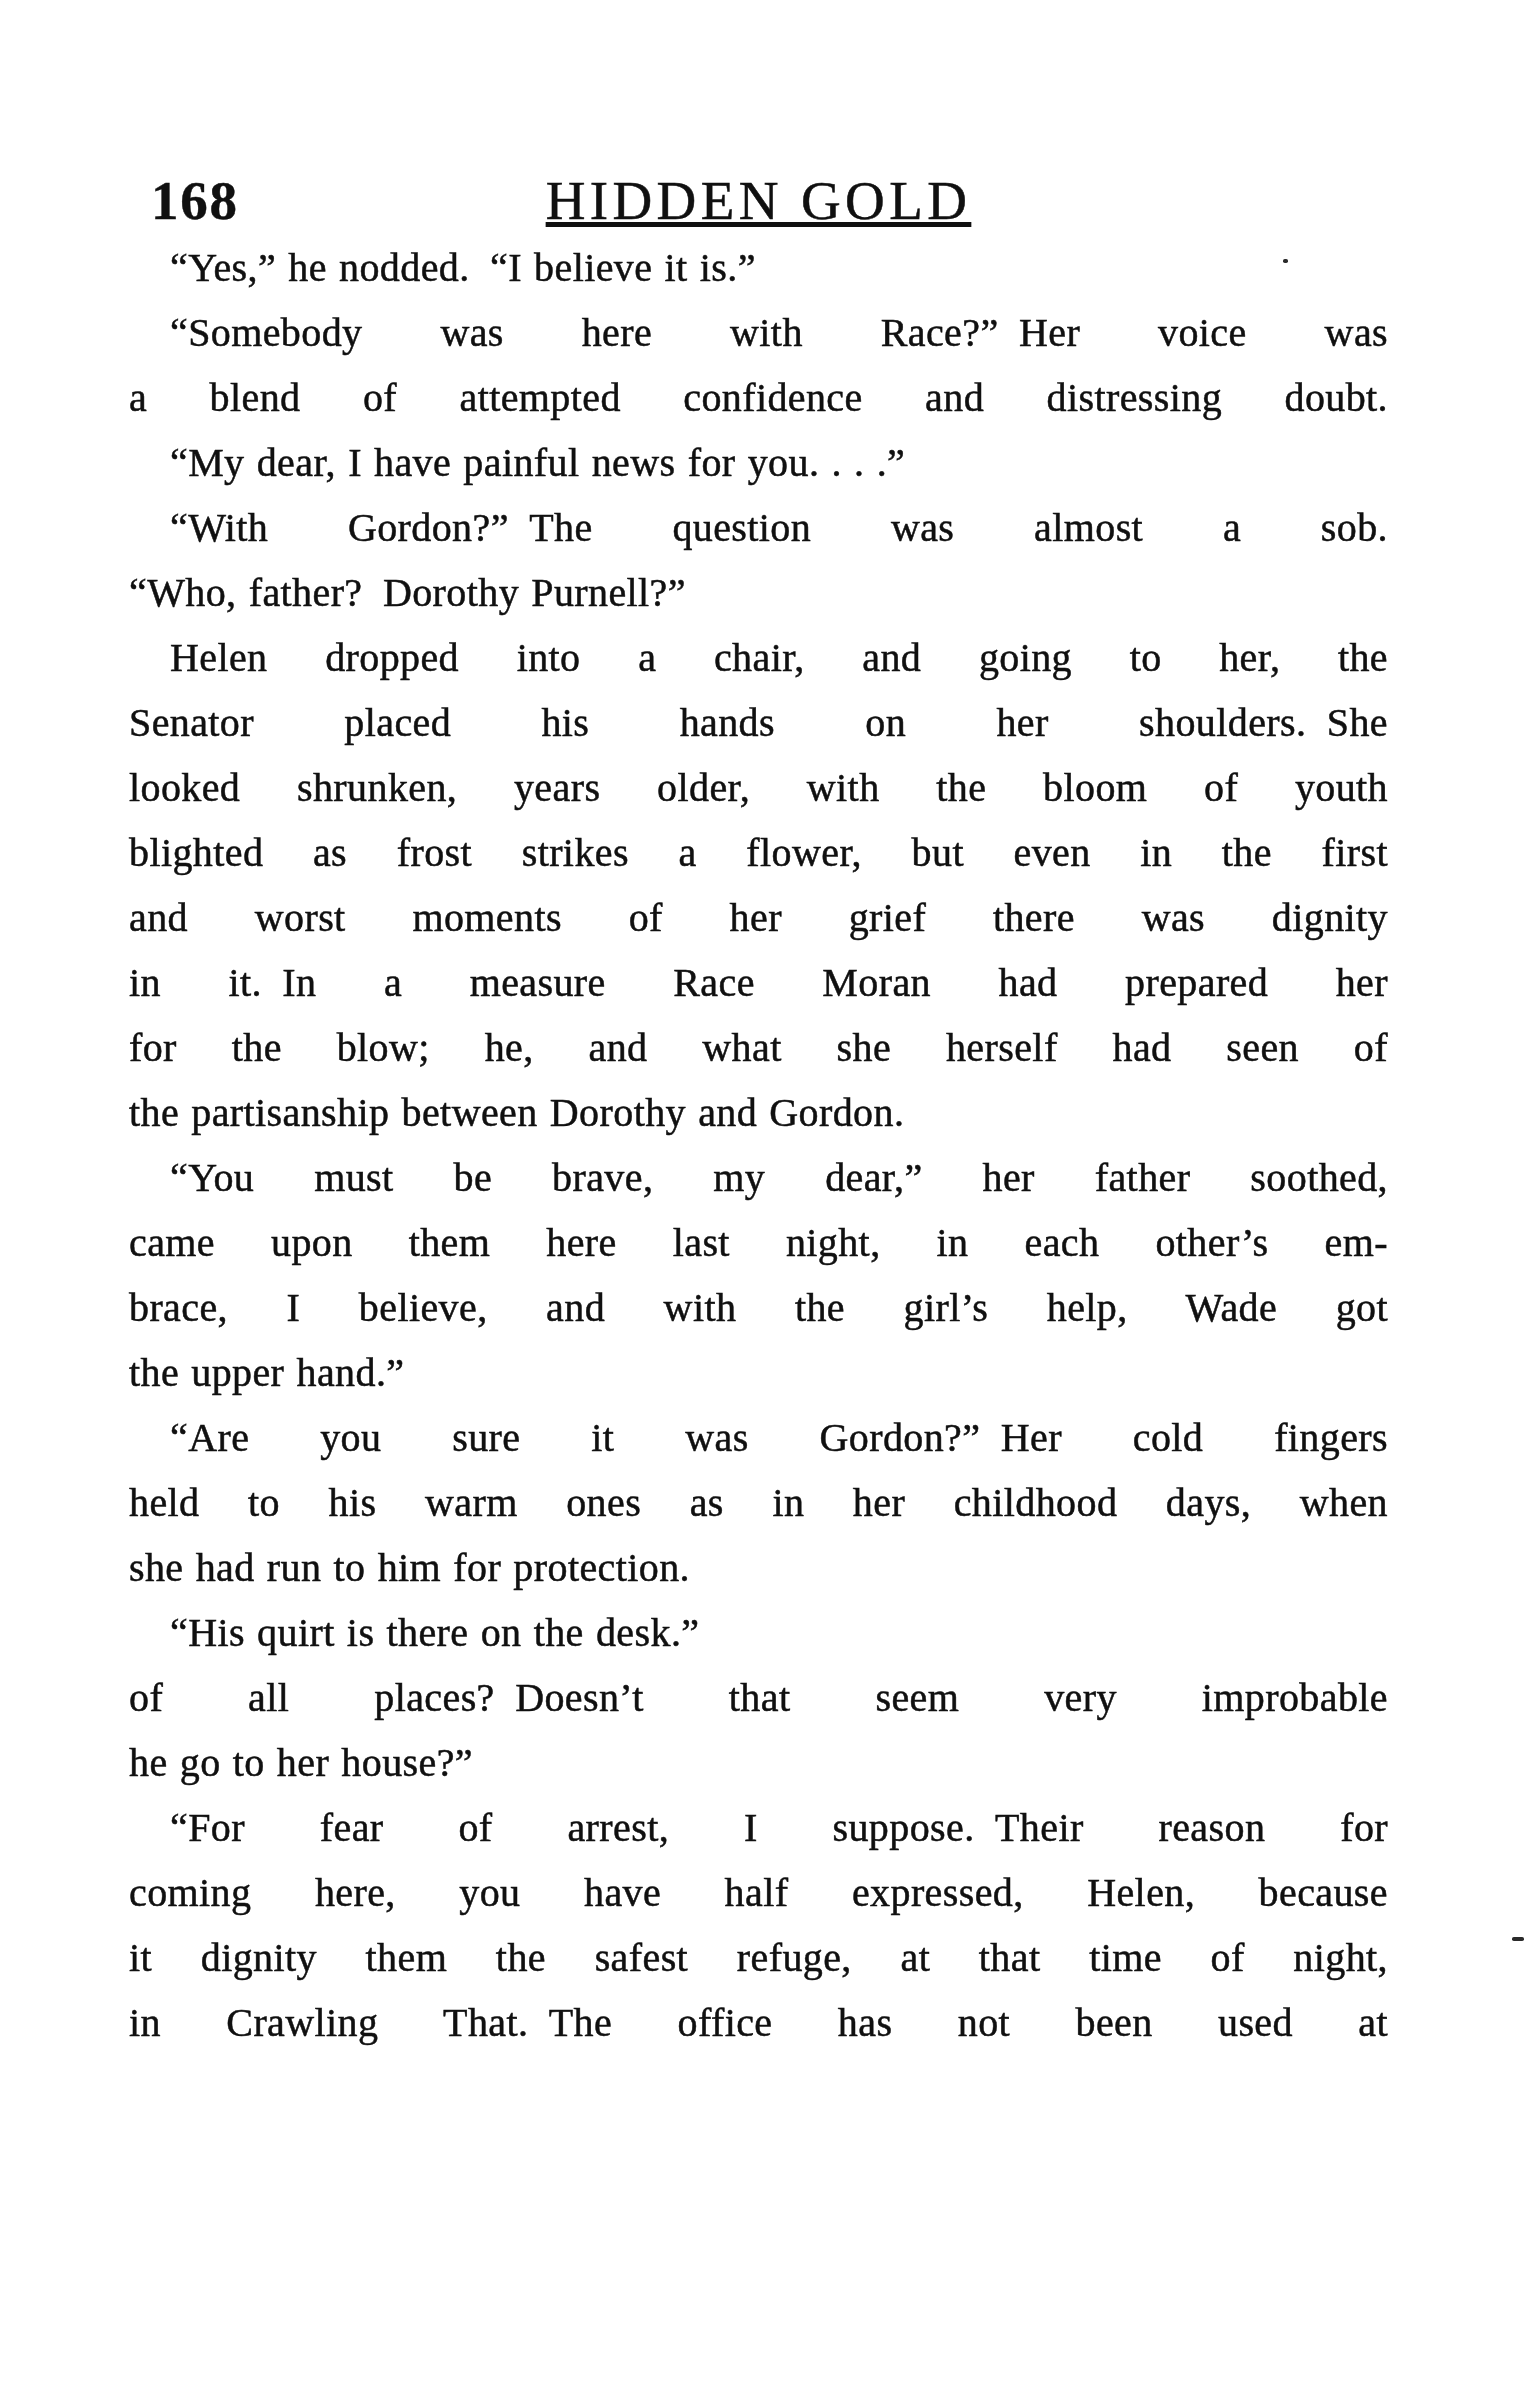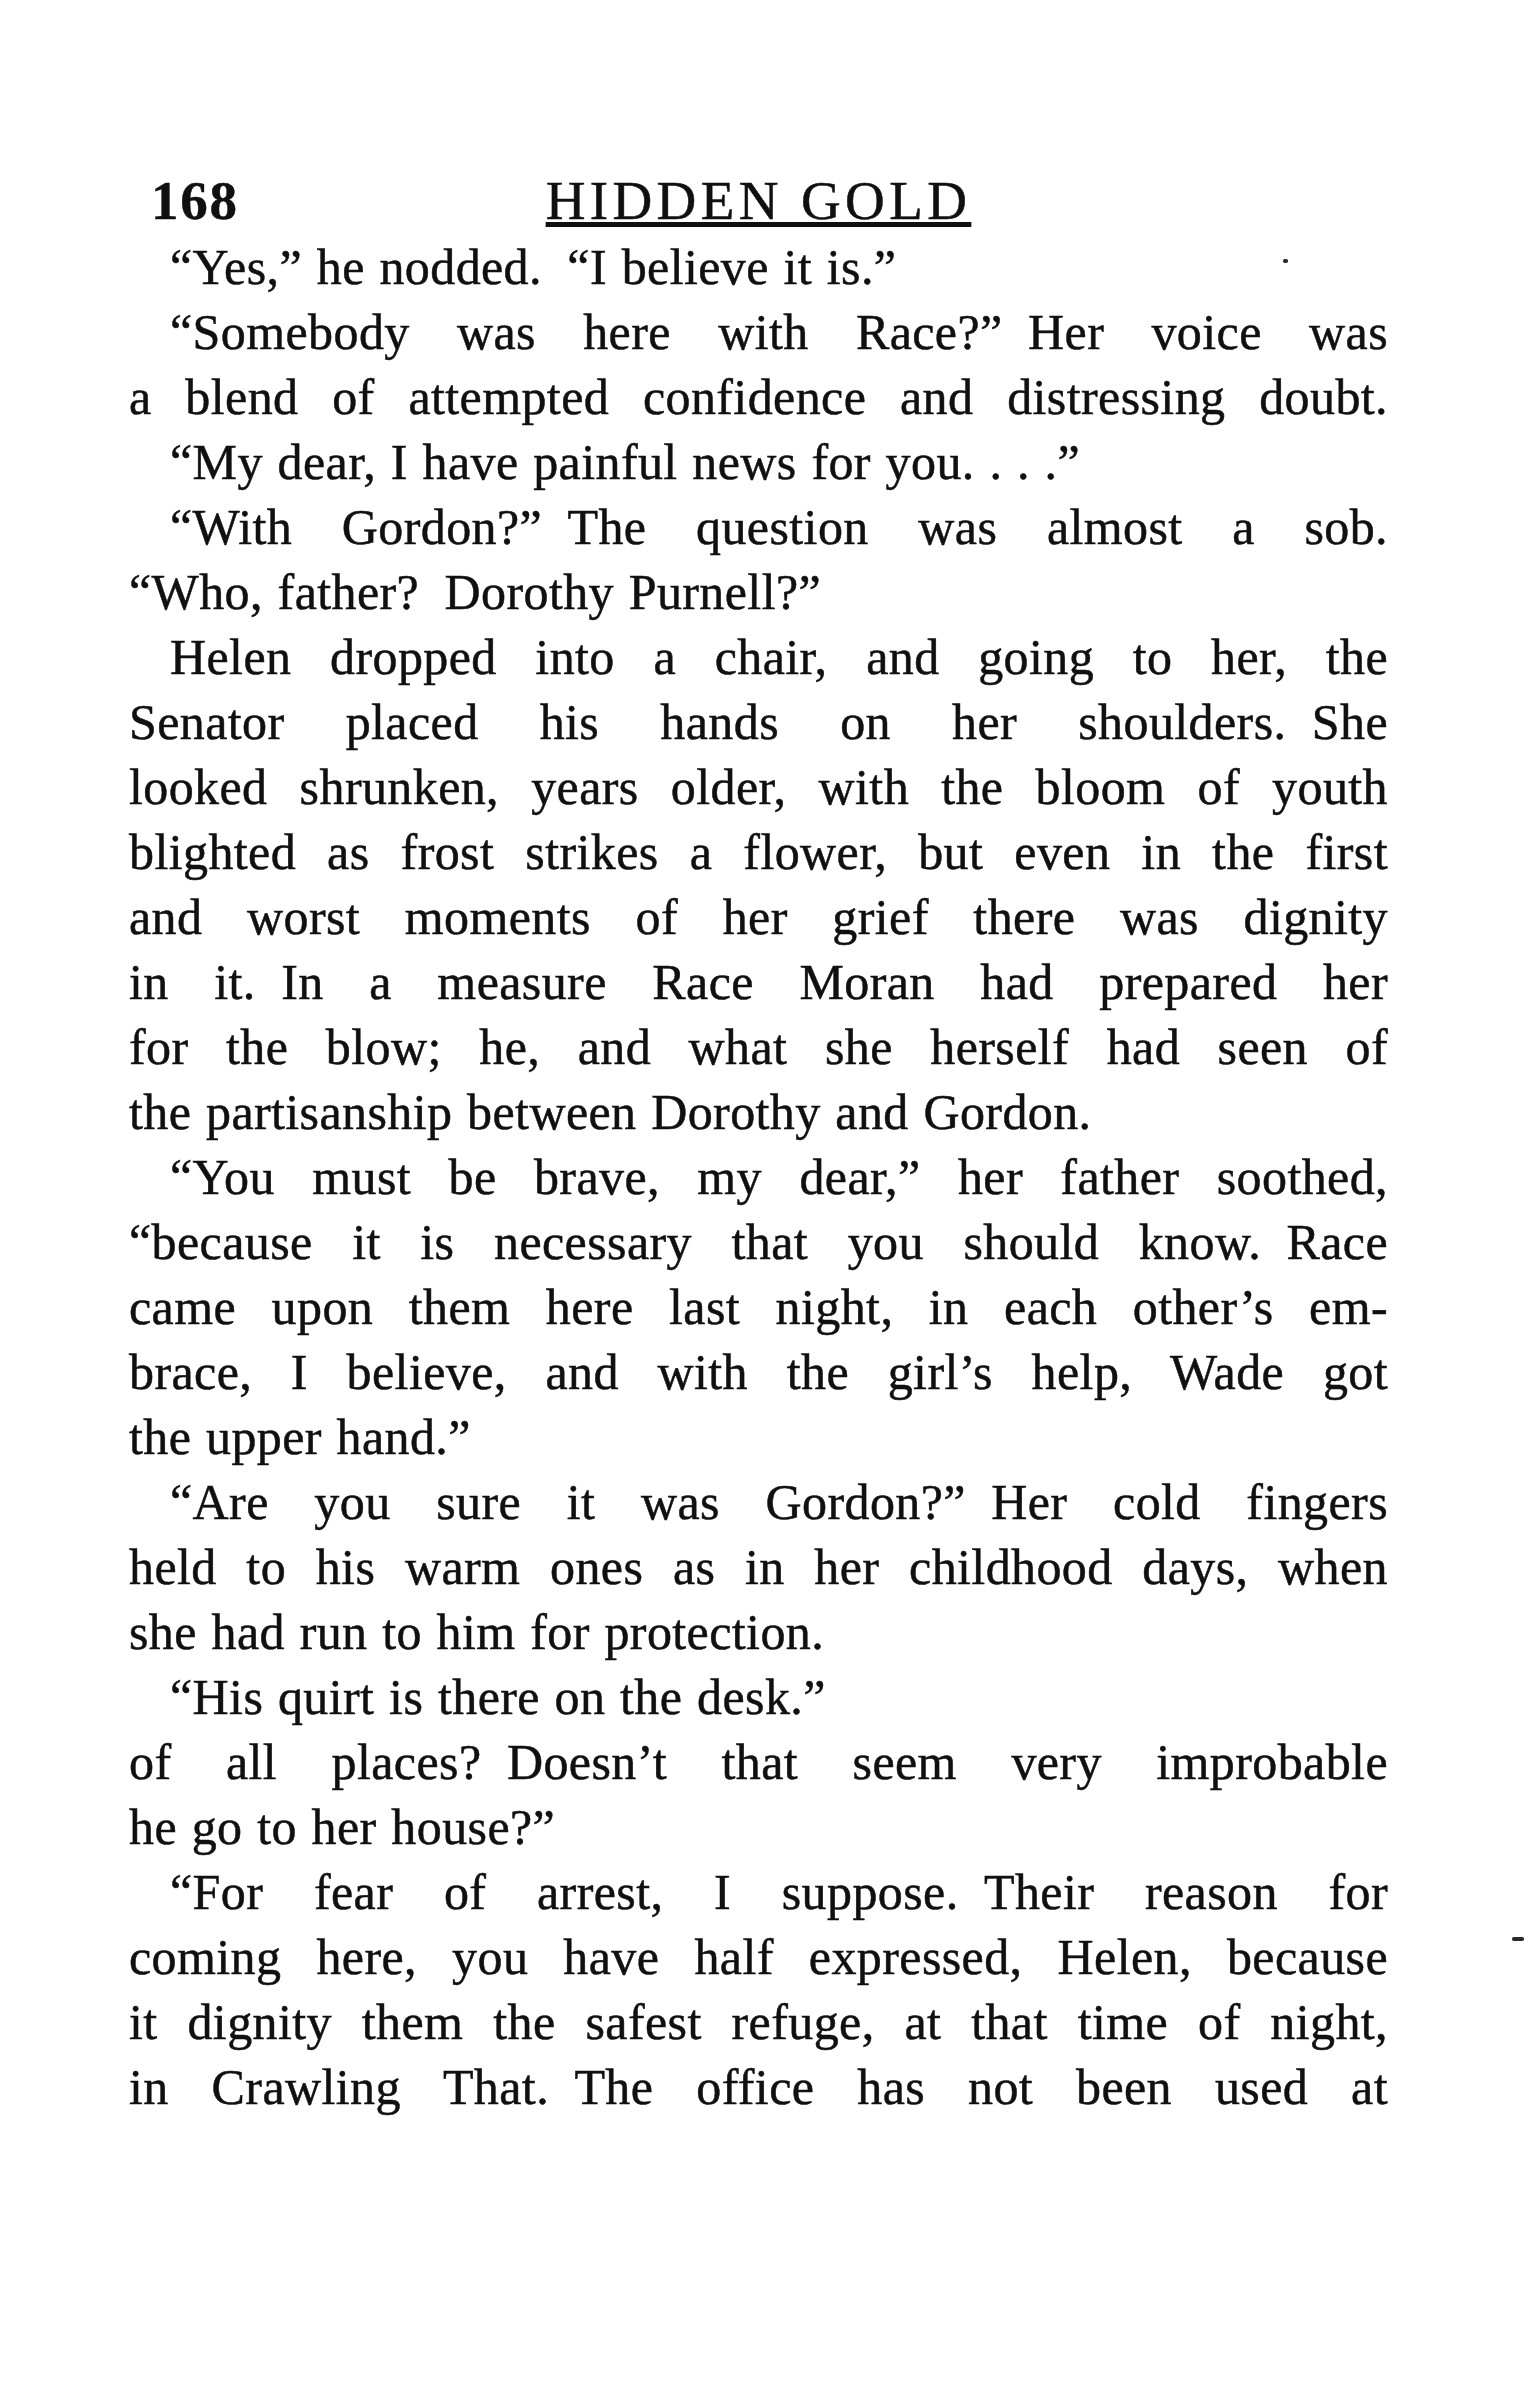--- a/index.html
+++ b/index.html
@@ -52,21 +52,21 @@
   
   .text {
     position: absolute;
     left: 129px;
     top: 235px;
     width: 1259px;
   }
   .ln {
     height: 65px;
     line-height: 65px;
-    font-size: 50px;
+    font-size: 40px;
     letter-spacing: 0.4px;
     word-spacing: 1.8px;
     white-space: normal;
     text-align: justify;
     text-align-last: justify;
     -webkit-text-stroke: 0.5px currentColor;
   }
   .ln.in {
     padding-left: 41px;
   }
@@ -102,21 +102,20 @@
     <div class="ln last">“Who, father? Dorothy Purnell?”</div>
     <div class="ln in">Helen dropped into a chair, and going to her, the</div>
     <div class="ln">Senator placed his hands on her shoulders. She</div>
     <div class="ln">looked shrunken, years older, with the bloom of youth</div>
     <div class="ln">blighted as frost strikes a flower, but even in the first</div>
     <div class="ln">and worst moments of her grief there was dignity</div>
     <div class="ln">in it. In a measure Race Moran had prepared her</div>
     <div class="ln">for the blow; he, and what she herself had seen of</div>
     <div class="ln last">the partisanship between Dorothy and Gordon.</div>
     <div class="ln in">“You must be brave, my dear,” her father soothed,</div>
-    <div class="ln">“because it is necessary that you should know. Race</div>
     <div class="ln">came upon them here last night, in each other’s em-</div>
     <div class="ln">brace, I believe, and with the girl’s help, Wade got</div>
     <div class="ln last">the upper hand.”</div>
     <div class="ln in">“Are you sure it was Gordon?” Her cold fingers</div>
     <div class="ln">held to his warm ones as in her childhood days, when</div>
     <div class="ln last">she had run to him for protection.</div>
     <div class="ln in last">“His quirt is there on the desk.”</div>
     <div class="ln">of all places? Doesn’t that seem very improbable</div>
     <div class="ln last">he go to her house?”</div>
     <div class="ln in">“For fear of arrest, I suppose. Their reason for</div>

